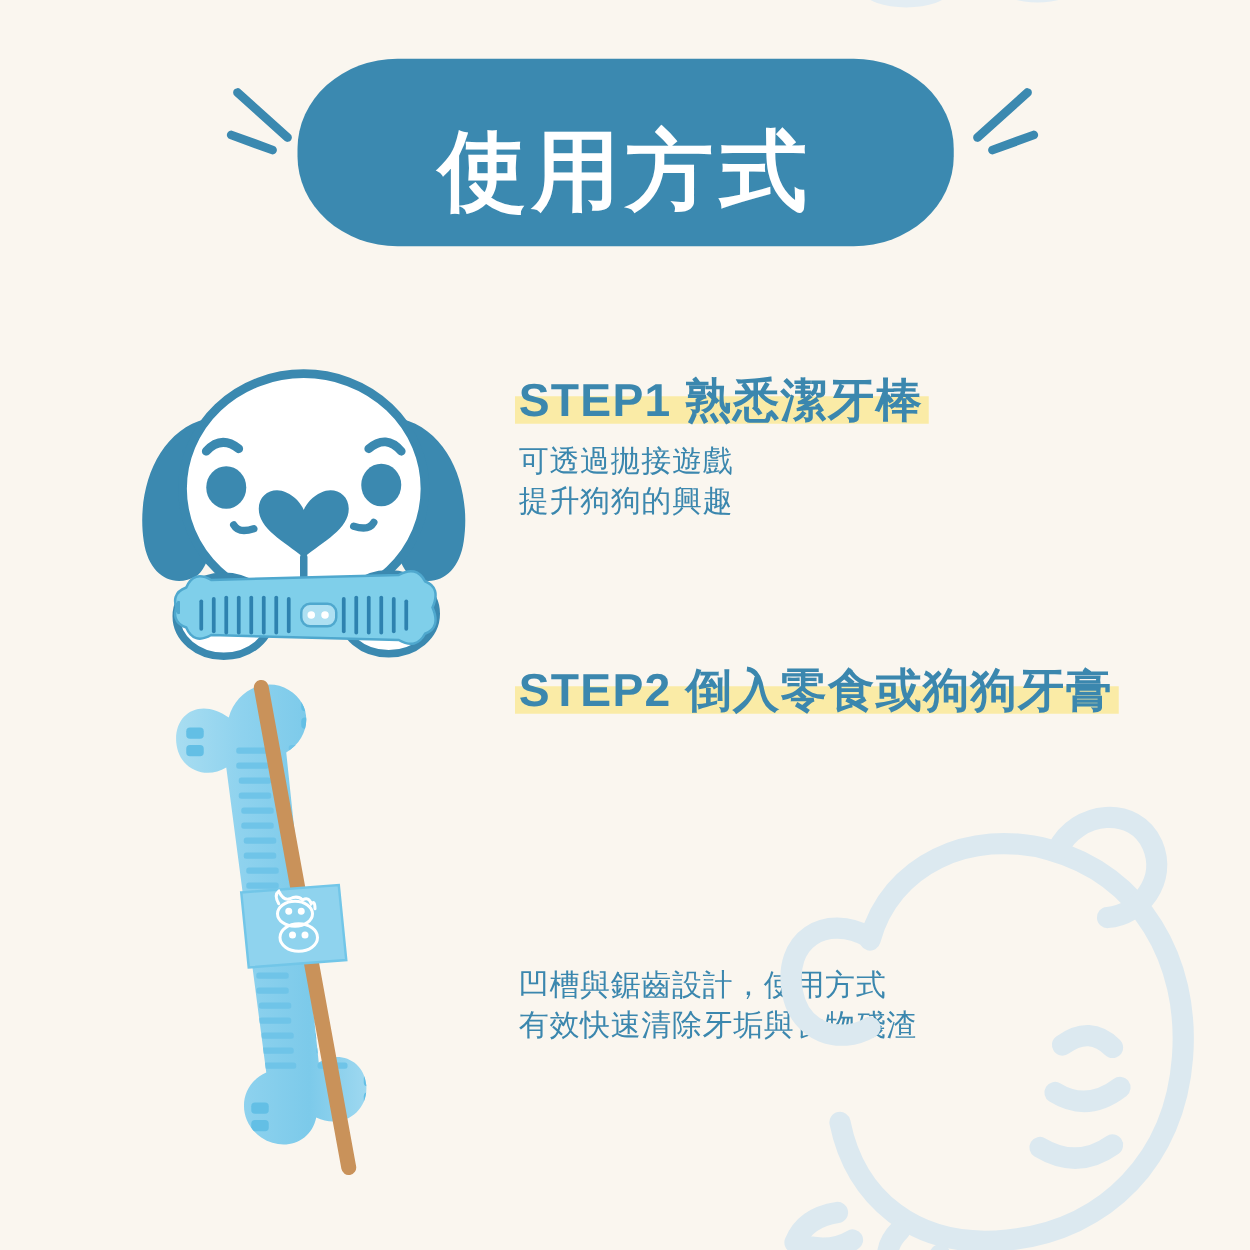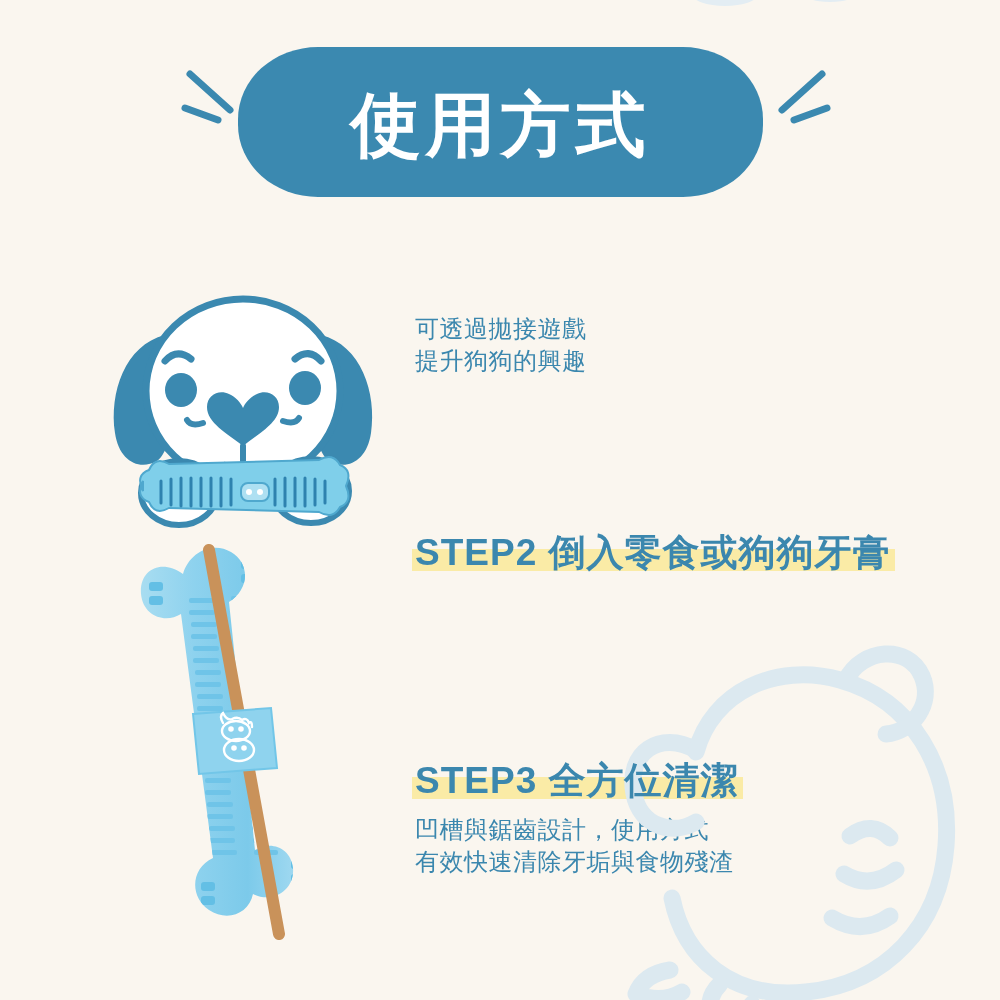--- a/index.html
+++ b/index.html
@@ -50,21 +50,21 @@
     left: 238px;
     top: 11px;
     width: 525px;
     height: 150px;
     background: #3B89B0;
     border-radius: 80px / 72px;
   }
   .title-text {
     position: absolute;
     left: 0;
-    top: 0;
+    top: 12px;
     width: 525px;
     height: 162px;
     display: flex;
     align-items: center;
     justify-content: center;
     color: #FFFFFF;
     font-size: 70px;
     font-weight: 700;
     letter-spacing: 5px;
     line-height: 1;
@@ -334,36 +334,36 @@
         <circle cx="110" cy="191" r="1.6" fill="#FFFFFF"></circle>
         <circle cx="103" cy="210" r="1.6" fill="#FFFFFF"></circle>
         <circle cx="113" cy="210" r="1.6" fill="#FFFFFF"></circle>
       </g>
     </g>
   </svg>
 
   <div class="steps">
 
     <div class="step step1">
+      <div class="step-heading">
+        <span class="hl"></span>
+        <span class="htxt">STEP1 熟悉潔牙棒</span>
+      </div>
       <div class="step-body">可透過拋接遊戲
 提升狗狗的興趣</div>
     </div>
 
     <div class="step step2">
       <div class="step-heading">
         <span class="hl"></span>
         <span class="htxt">STEP2 倒入零食或狗狗牙膏</span>
       </div>
     </div>
 
     <div class="step step3">
-      <div class="step-heading">
-        <span class="hl"></span>
-        <span class="htxt">STEP3 全方位清潔</span>
-      </div>
       <div class="step-body">凹槽與鋸齒設計，使用方式
 有效快速清除牙垢與食物殘渣</div>
     </div>
 
   </div>
 
   <svg class="watermark" viewBox="0 0 430 400">
     <g fill="none" stroke="#DCE9F0" stroke-width="17" stroke-linecap="round" stroke-linejoin="round">
 
       <path d="M96 110 C60 90 26 112 34 154 C40 186 72 196 96 182"></path>

